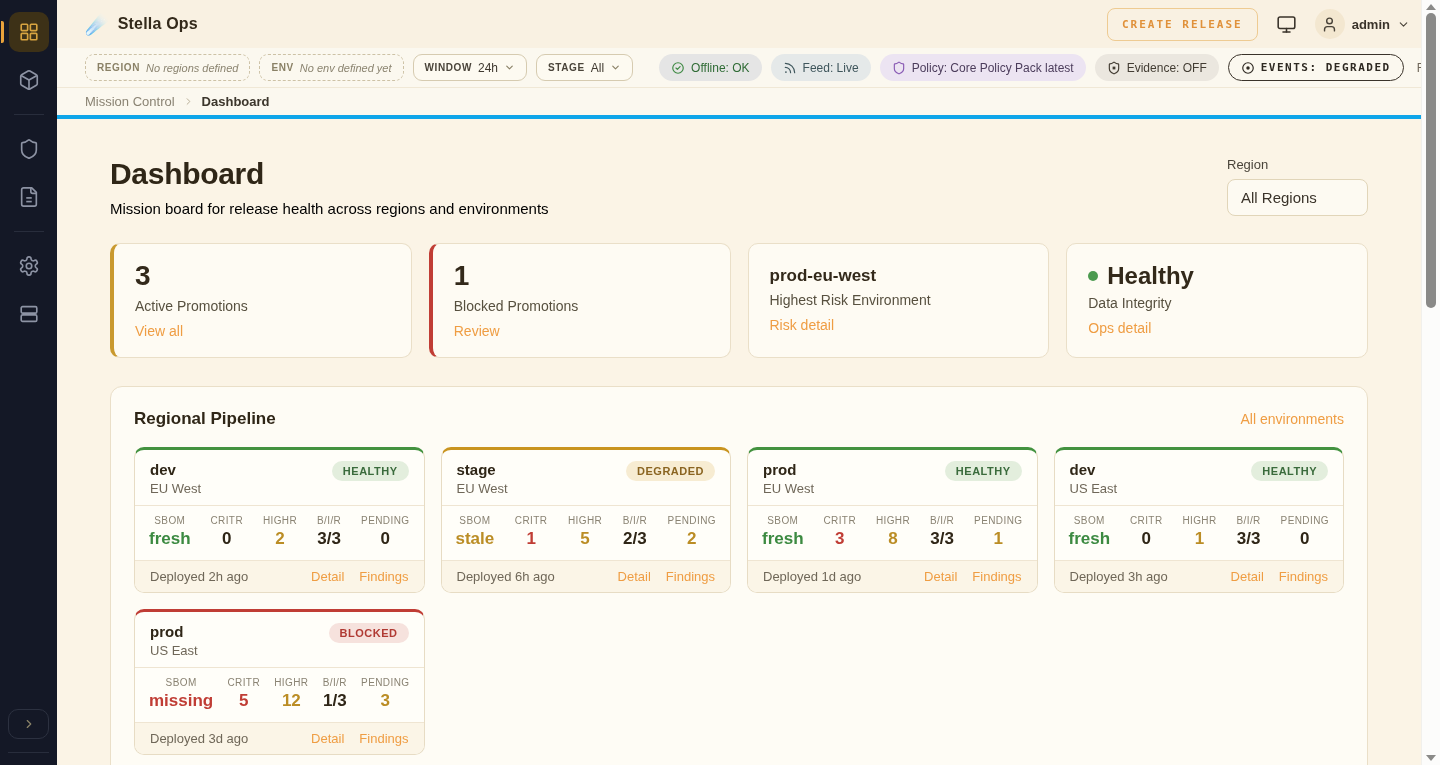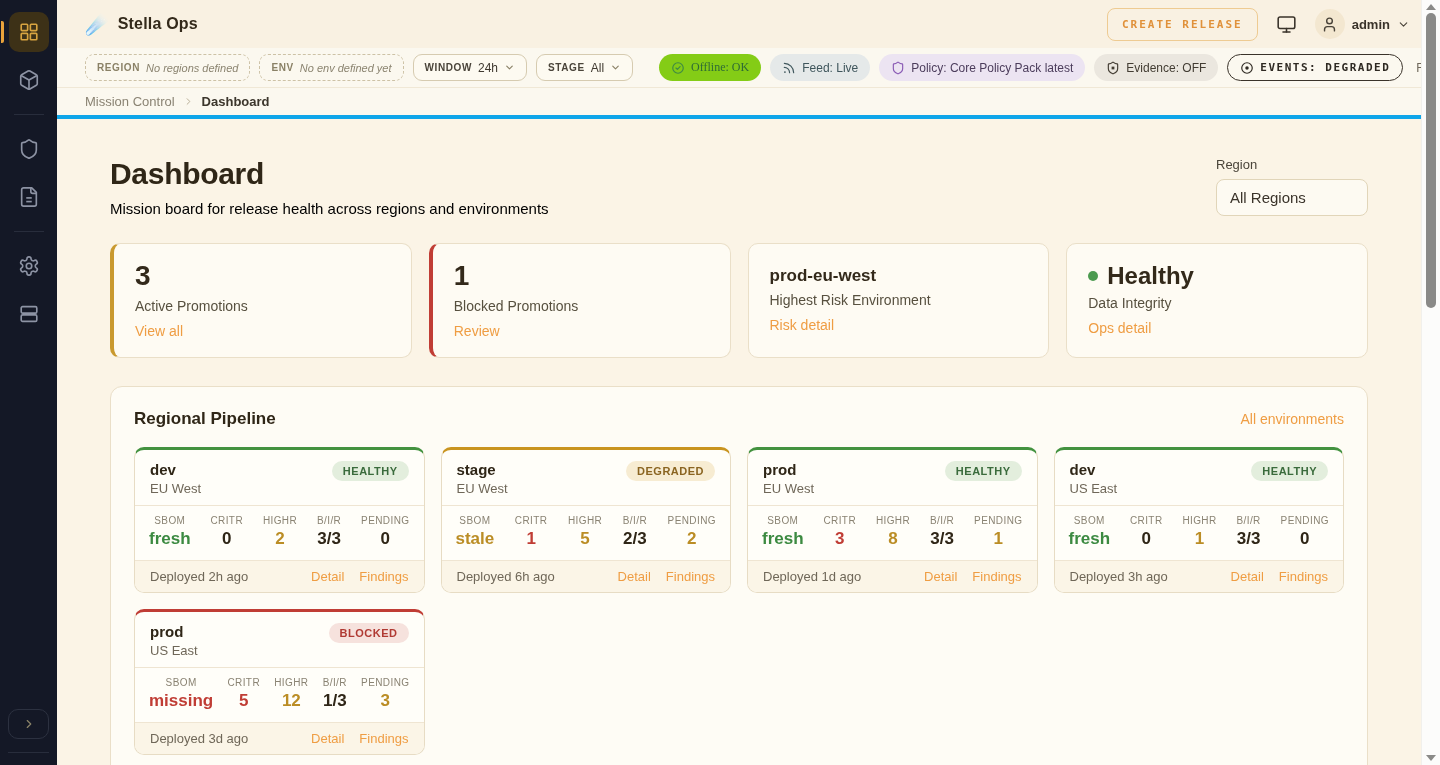--- a/index.html
+++ b/index.html
@@ -42,21 +42,21 @@
   .chip { height:27px; border-radius:9px; display:flex; align-items:center; gap:6px; padding:0 11px; font-size:11px; white-space:nowrap; cursor:pointer; }
   .chip.dashed { border:1px dashed #cdc2a6; color:#8b8470; }
   .chip-label { font-weight:bold; letter-spacing:0.6px; font-size:10px; color:#8a8166; }
   .chip.solid { border:1px solid #d6cbb0; background:#fdfaf1; color:#3f3930; }
   .chip.solid .chip-label { color:#4a443a; }
   .chip.solid .chip-value { font-size:12px; }
   .chip-value.italic { font-style:italic; }
   .chip .chev { color:#8a8166; }
   .vdiv { width:1px; height:20px; background:#ddd2b6; margin:0 4px; }
   .pill { height:27px; border-radius:999px; padding:0 12px; display:flex; align-items:center; gap:6px; font-size:12px; white-space:nowrap; }
-  .pill.green { background:#84cc16; color:#2f6b35;font-family:Liberation Serif, serif; }
+  .pill.green { background:#e5e5e5; color:#2f6b35; }
   .pill.green .p-icon { color:#3f8a44; }
   .pill.blue { background:#e5e9e9; color:#3f565c; }
   .pill.purple { background:#ece4f2; color:#4c3d5c; }
   .pill.purple .p-icon { color:#8a5bb5; }
   .pill.gray { background:#ebe7df; color:#433d33; }
   .pill.outline { border:1.5px solid #3a332a; background:transparent; color:#2e2922; font-family:"DejaVu Sans Mono", monospace; font-size:11px; font-weight:bold; letter-spacing:1.5px; }
   .ctx-error { font-size:12px; color:#6f675a; margin-left:4px; white-space:nowrap; }
 
   
   .breadcrumb { height:31px; background:#fbf8ef; border-bottom:4px solid #0ea5e9; display:flex; align-items:center; padding:0 28px; gap:8px; font-size:13px; flex:0 0 31px; }
@@ -64,21 +64,21 @@
   .bc-sep { color:#b3a98f; }
   .bc-current { color:#3c362c; font-weight:bold; }
 
   
   .content { flex:1; background:#fbf4e6; padding:38px 72px 0 53px; overflow:hidden; }
   .page-head { display:flex; justify-content:space-between; align-items:flex-start; margin-bottom:26px; }
   .page-title { font-size:30px; font-weight:bold; color:#2f2617; letter-spacing:-0.3px; }
   .page-subtitle { font-size:15px; color:#000000; margin-top:9px;text-align:center; }
   .selects { display:flex; gap:16px; }
   .select-group label { display:block; font-size:13px; color:#4a443a; margin-bottom:7px; }
-  .select-box { width:152px; height:37px; border:1px solid #e1d5b9; border-radius:8px; background:#fdfaf2; display:flex; align-items:center; padding:0 13px; font-size:15px; color:#3a332a; cursor:pointer; }
+  .select-box { width:141px; height:37px; border:1px solid #e1d5b9; border-radius:8px; background:#fdfaf2; display:flex; align-items:center; padding:0 13px; font-size:15px; color:#3a332a; cursor:pointer; }
 
   
   .stats { display:grid; grid-template-columns:repeat(4,1fr); gap:17px; margin-bottom:28px; }
   .stat-card { background:#fefbf3; border:1px solid #eadfc8; border-radius:10px; padding:17px 21px; min-height:110px; }
   .stat-card.accent-amber { border-left:4px solid #c9992f; }
   .stat-card.accent-red { border-left:4px solid #c03d35; }
   .stat-value { font-size:28px; font-weight:bold; color:#33291a; line-height:1.1; }
   .stat-value.mid { font-size:17px; padding-top:6px; }
   .stat-value.health { font-size:24px; padding-top:2px; display:flex; align-items:center; }
   .health-dot { width:10px; height:10px; border-radius:50%; background:#4c9a4f; display:inline-block; margin-right:9px; }

